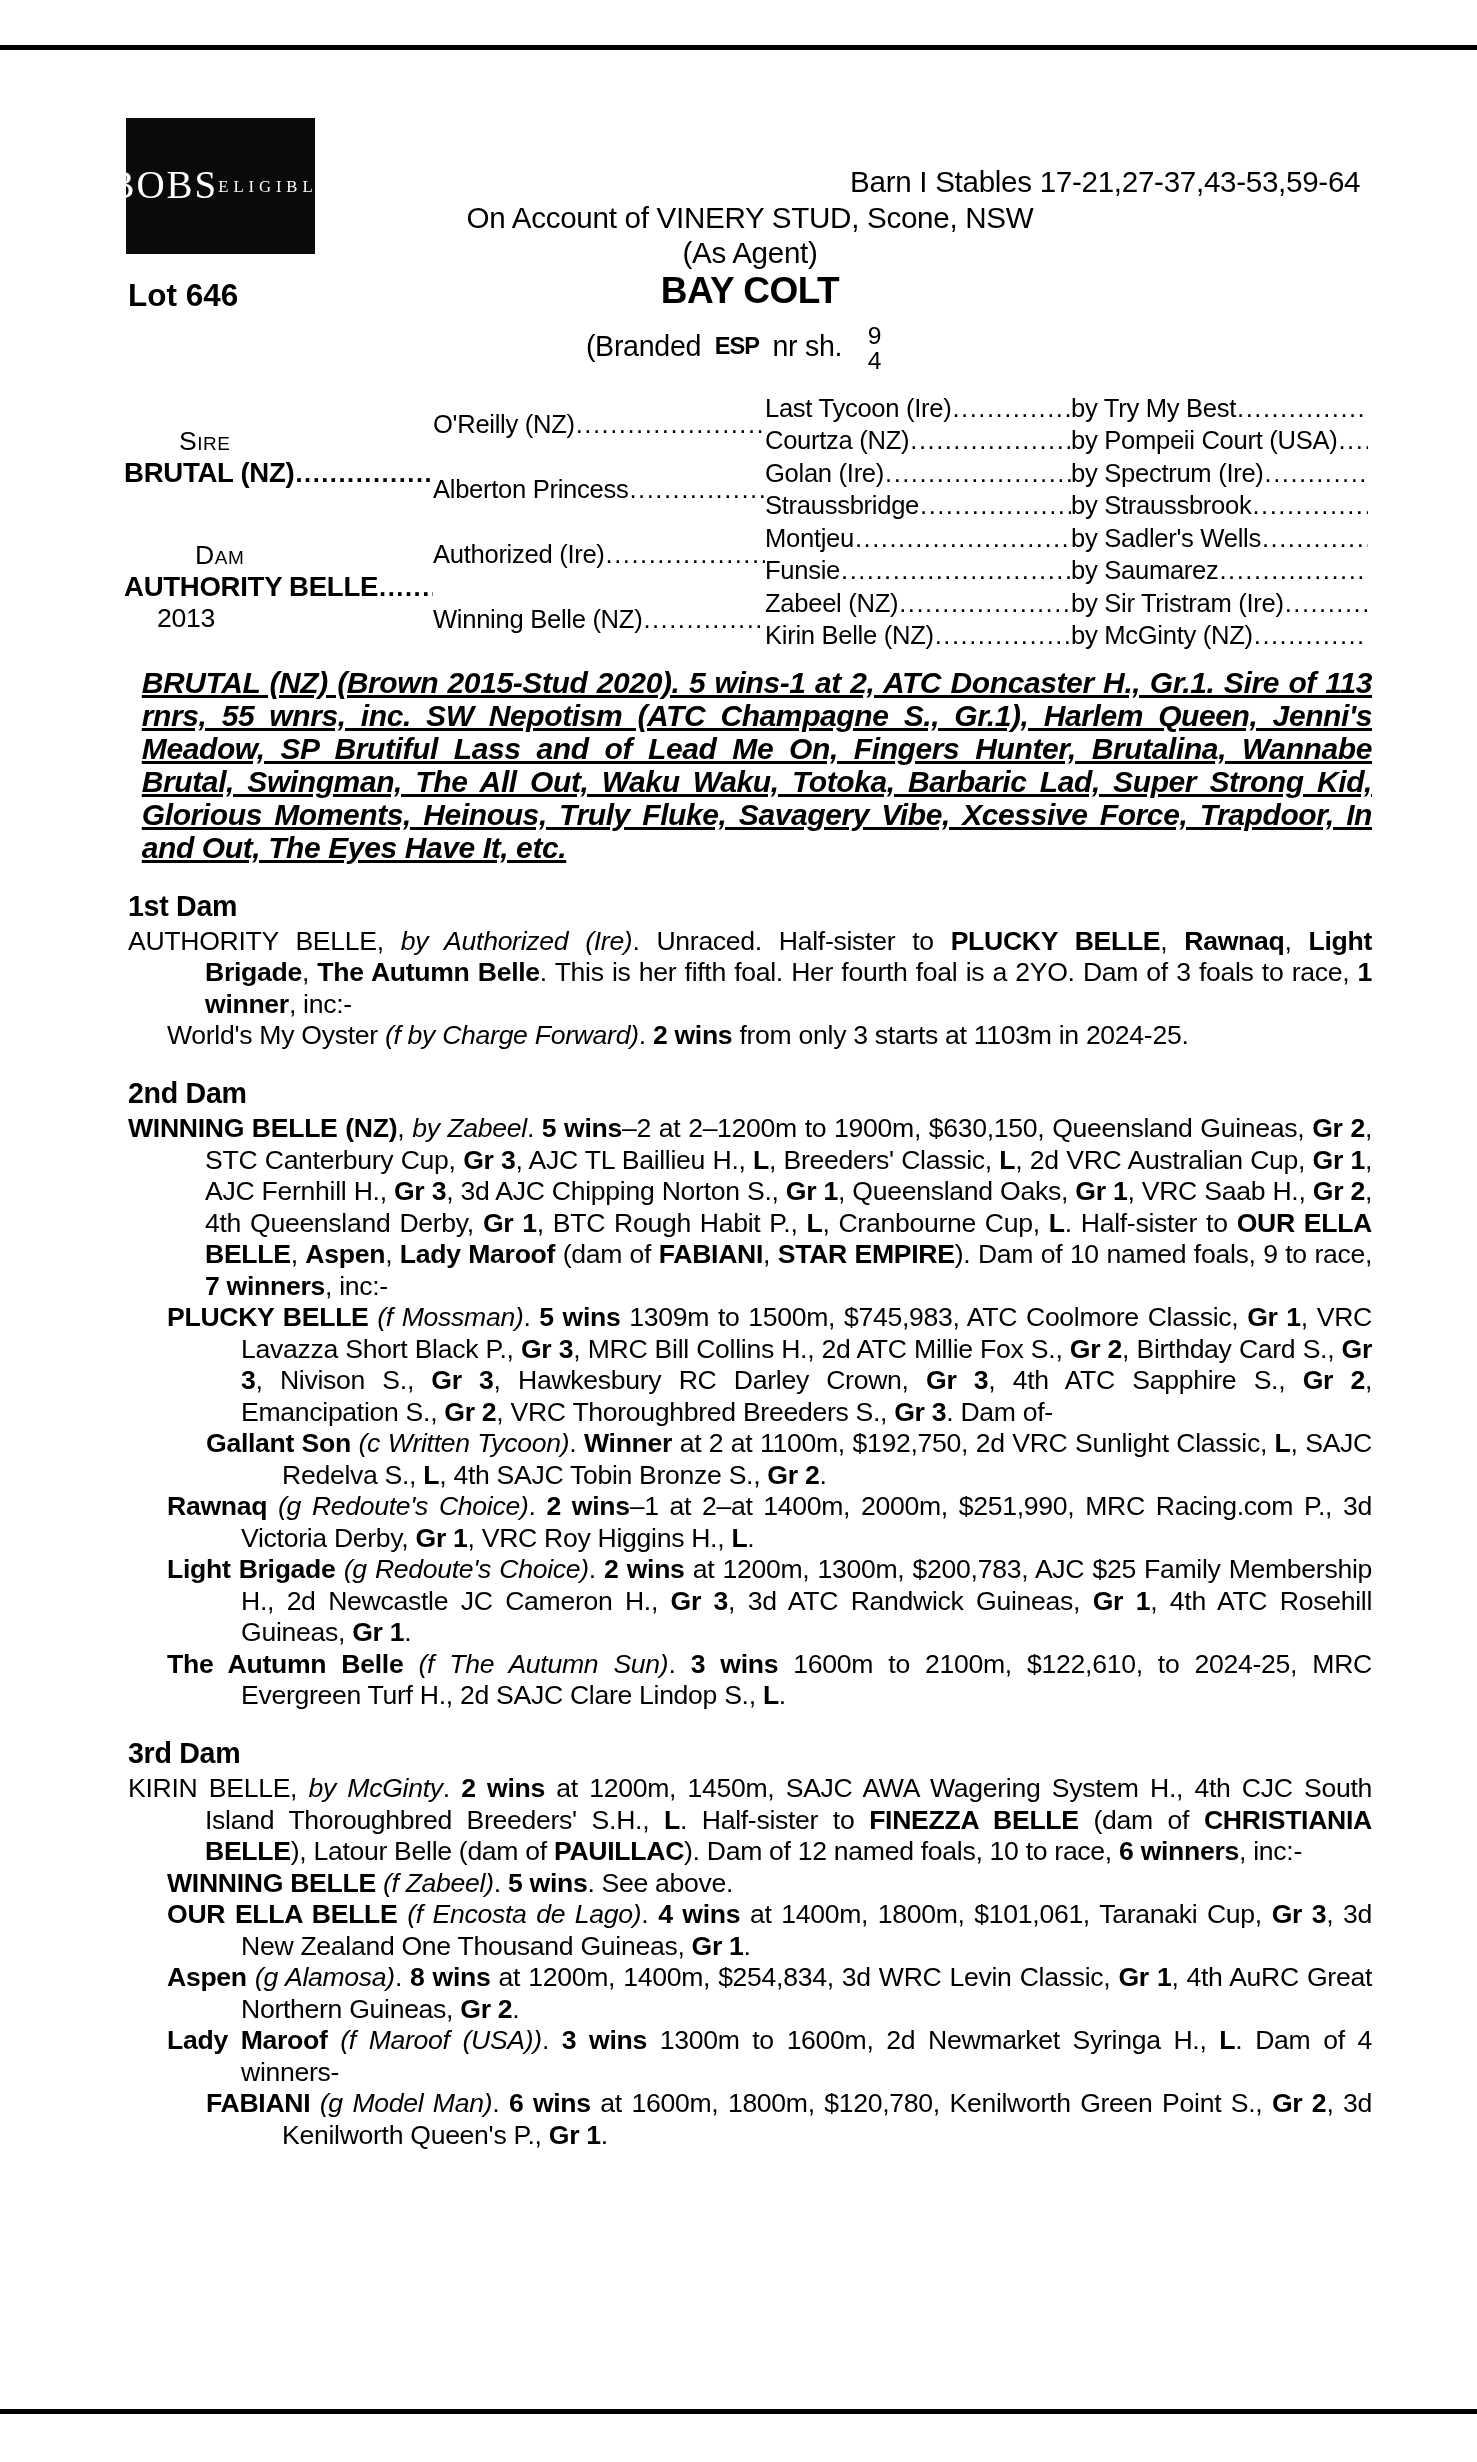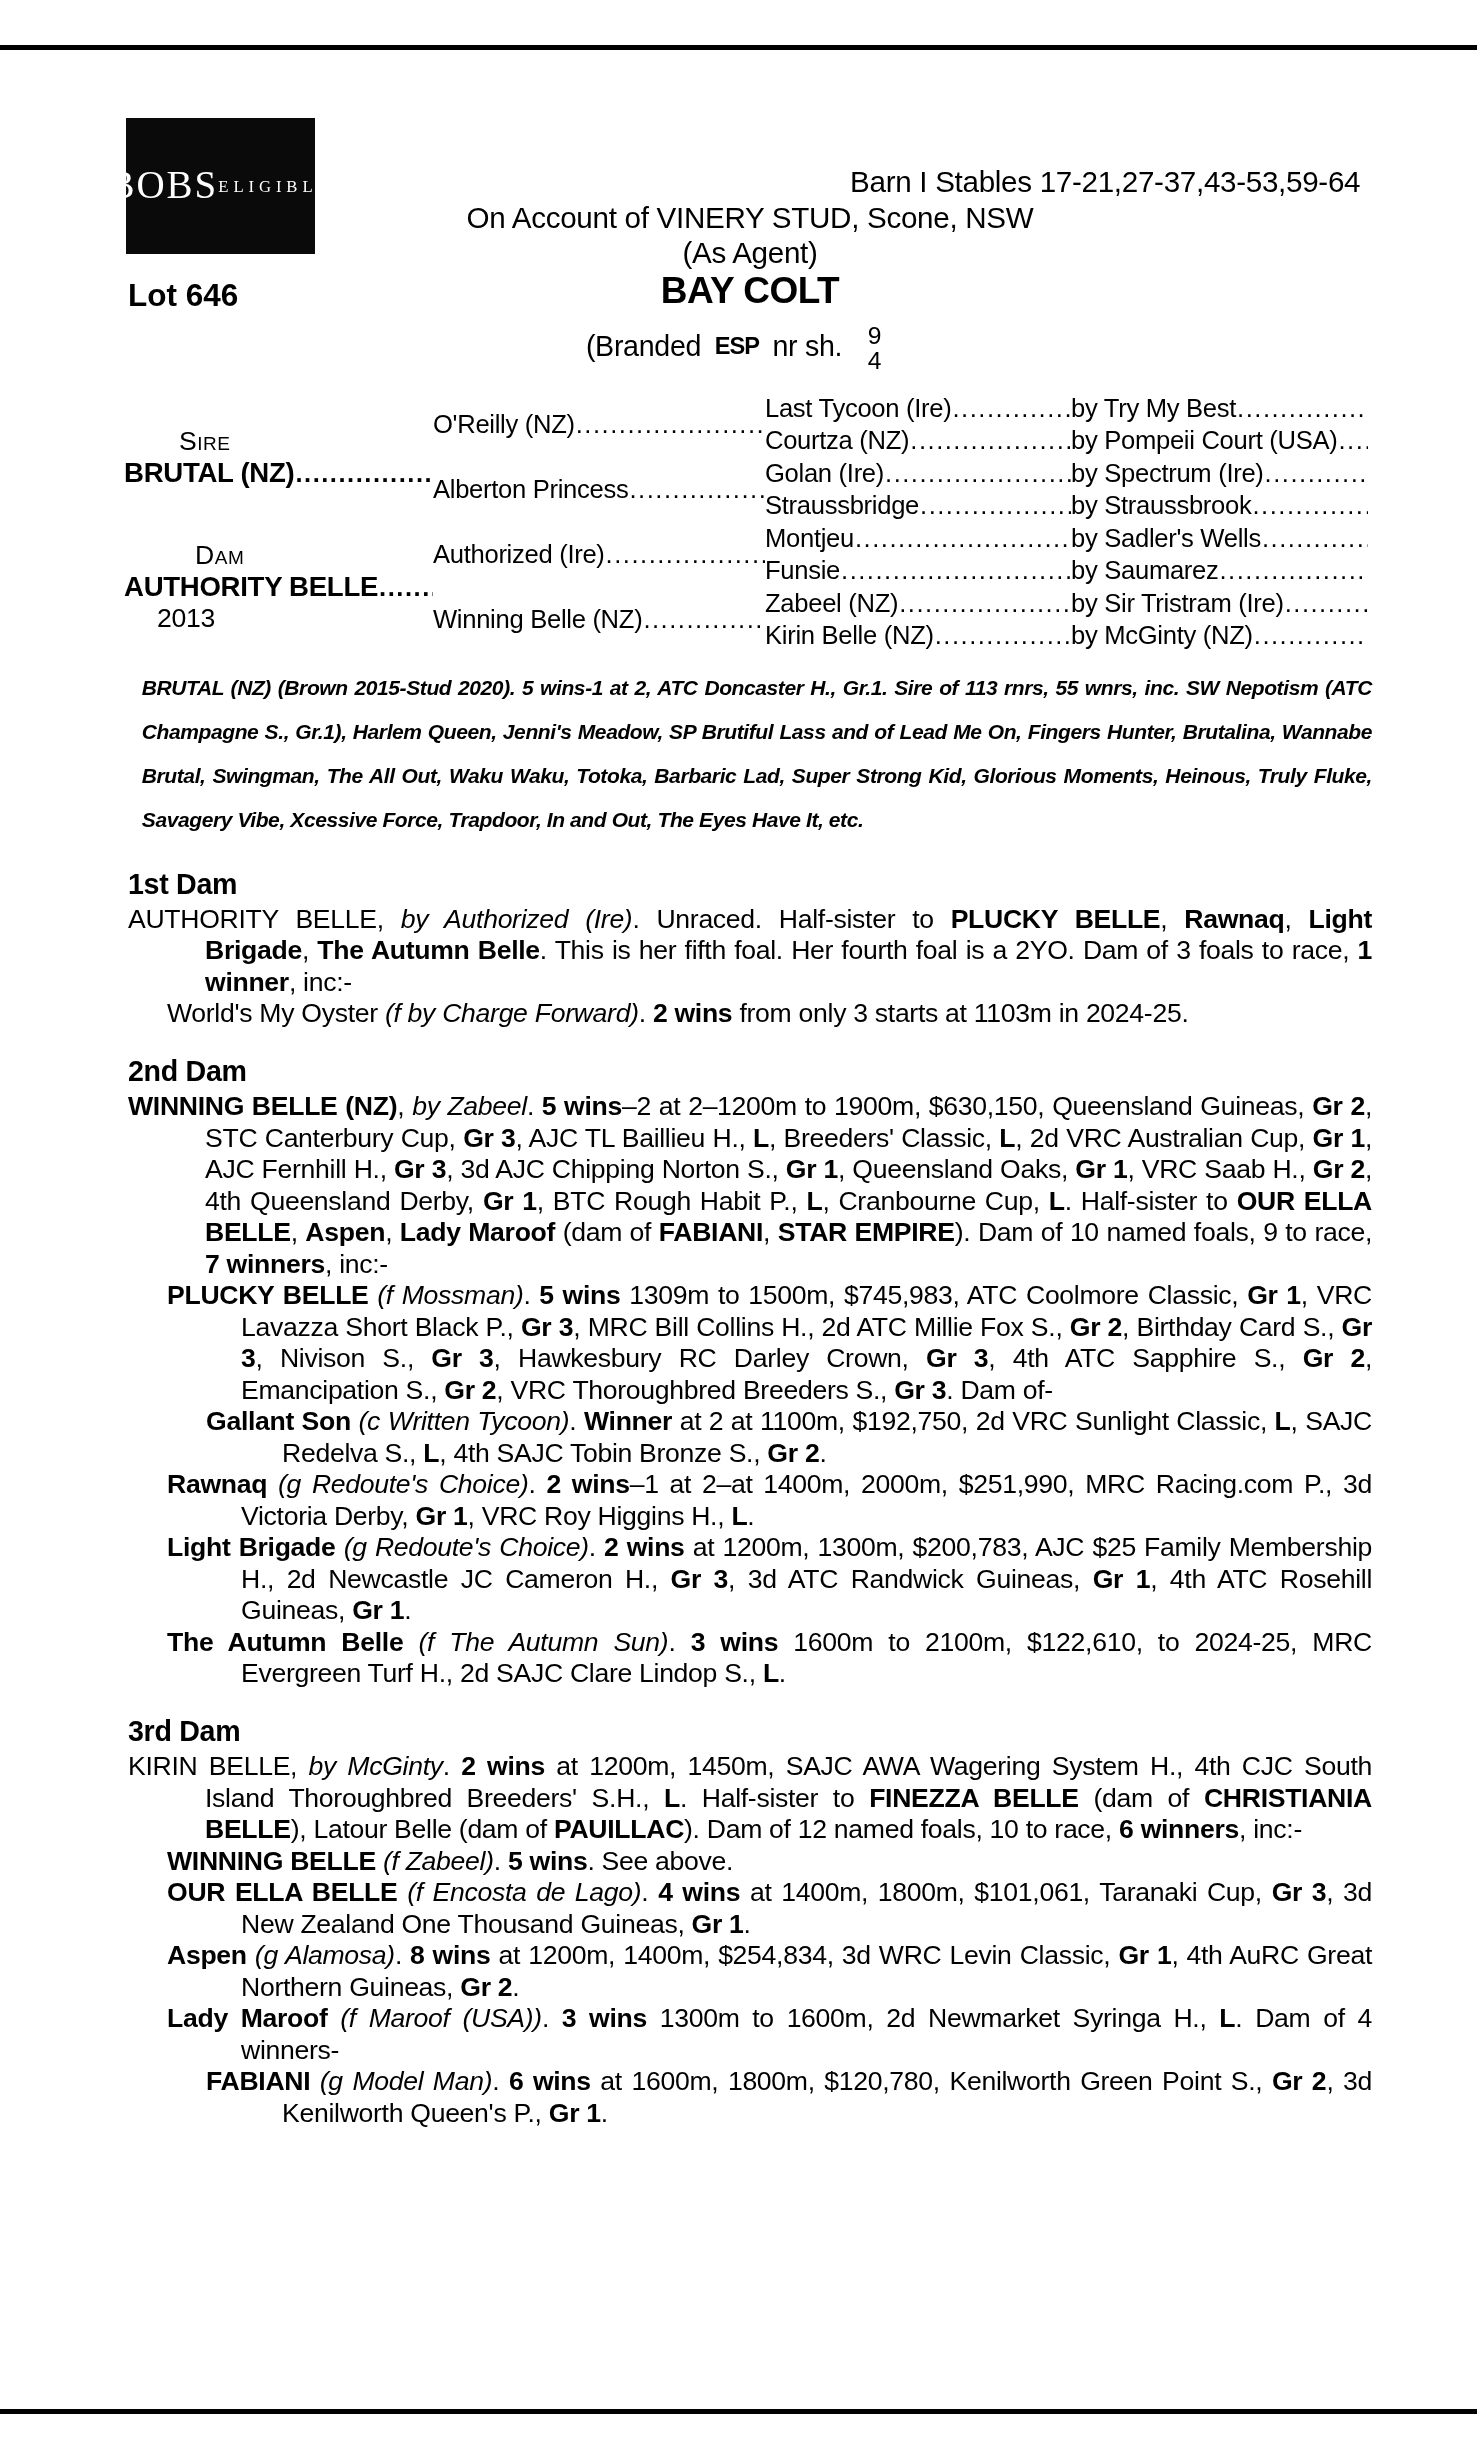--- a/index.html
+++ b/index.html
@@ -51,22 +51,22 @@
   .gcell>div{display:flex;align-items:baseline;width:100%;}
   .nm{white-space:nowrap;padding-right:1px;}
   .ldr{flex:1;min-width:5.9px;overflow:hidden;white-space:nowrap;font-size:25.6px;letter-spacing:1.5px;}
   .ldr::after{content:"....................................................................";}
 
   
   .content{position:absolute;top:666px;left:0;width:1478px;box-sizing:border-box;
            padding:0 106px 0 128px;font-size:26.6px;line-height:31.5px;letter-spacing:-0.3px;}
   .b{font-weight:bold;}
   .i{font-style:italic;}
-  .sire-para{margin-left:13.8px;font-weight:bold;font-style:italic;font-size:21px;line-height:44px;
-             text-align:justify;letter-spacing:-0.4px;}
+  .sire-para{margin-left:13.8px;font-weight:bold;font-style:italic;font-size:30px;line-height:33px;
+             text-align:justify;letter-spacing:-0.4px;text-decoration:underline;}
   .sec-h{font-weight:bold;font-size:28.6px;line-height:33px;margin-top:25.6px;margin-bottom:3px;}
   .entry{text-align:justify;}
   .ind0{padding-left:77px;text-indent:-77px;}
   .ind1{margin-left:39px;padding-left:74px;text-indent:-74px;}
   .ind2{margin-left:78px;padding-left:76px;text-indent:-76px;}
 </style>
 </head>
 <body>
 
 <div class="page">

